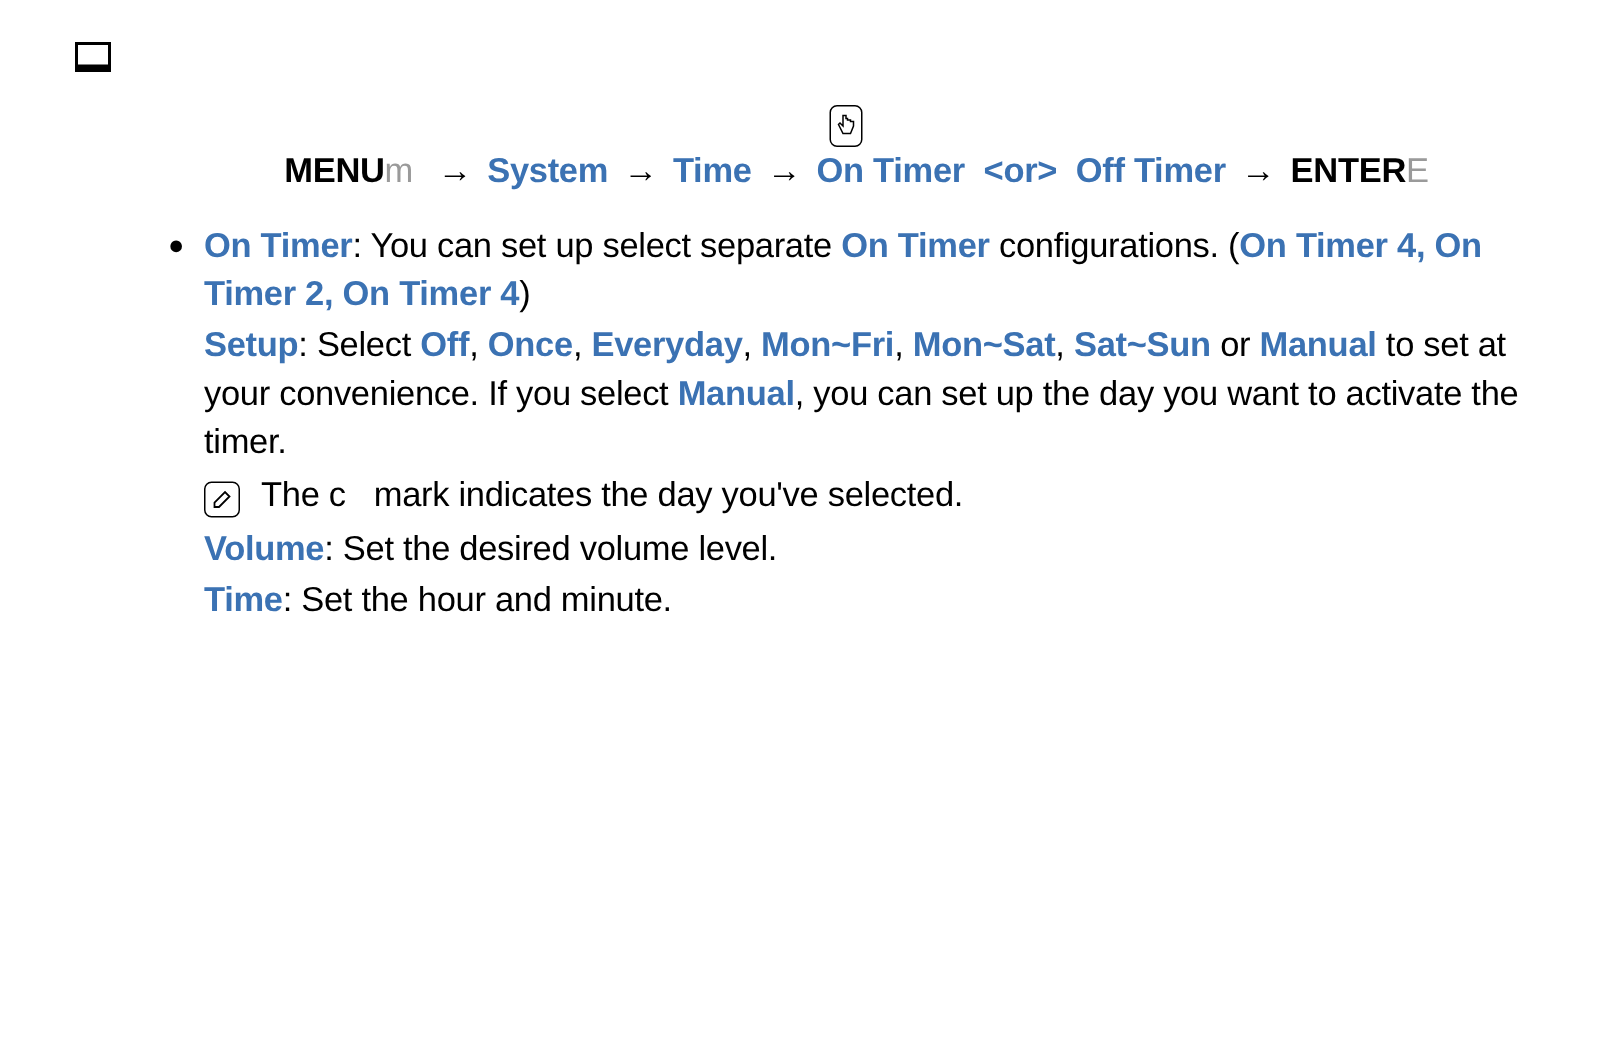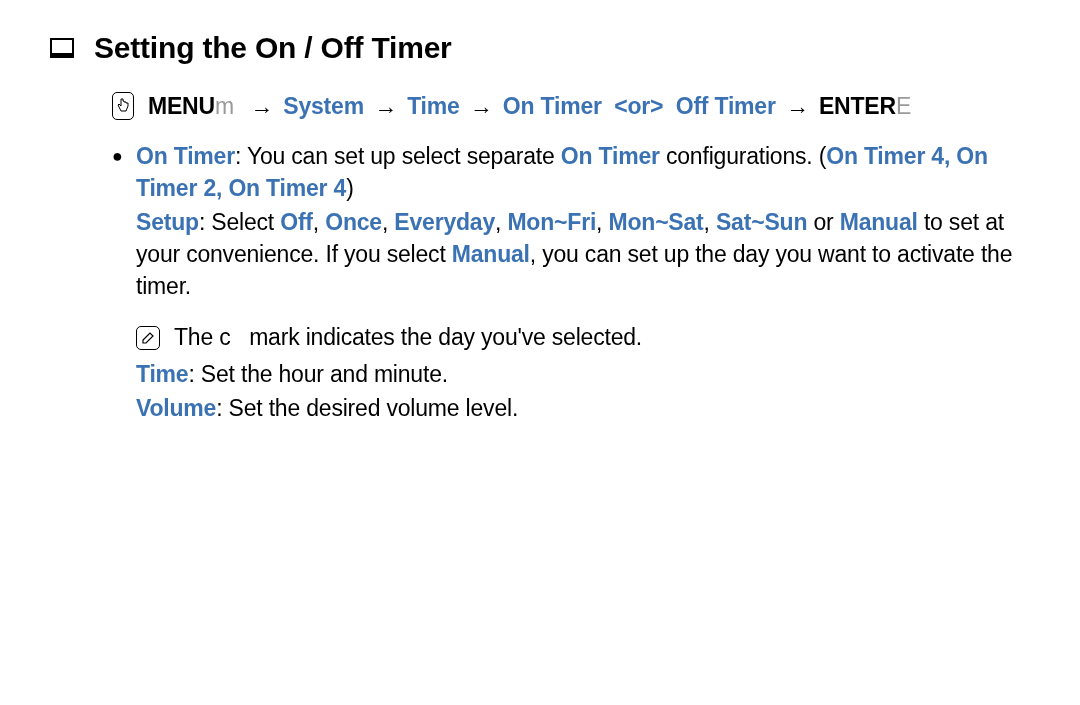--- a/index.html
+++ b/index.html
@@ -30,20 +30,21 @@
     .heading-text {
       font-size: 30px;
       font-weight: bold;
     }
     .nav-row {
       display: flex;
       align-items: center;
       margin-left: 62px;
       margin-bottom: 18px;
       font-size: 23px;
+      flex-direction: column;
     }
     .touch-icon {
       width: 22px;
       height: 28px;
       border: 1.5px solid #000;
       border-radius: 5px;
       margin-right: 14px;
       flex-shrink: 0;
       position: relative;
       display: flex;
@@ -68,42 +69,41 @@
     }
     .bullet-content {
       flex: 1;
     }
     .bullet-content p {
       margin-bottom: 2px;
       line-height: 1.4;
     }
     .note-row {
       display: flex;
-      align-items: center;
-      margin-top: 20px;
+      align-items: flex-end;
+      margin-top: 4px;
       margin-bottom: 4px;
     }
     .note-icon {
       width: 24px;
       height: 24px;
       border: 1.5px solid #000;
       border-radius: 5px;
       margin-right: 14px;
       flex-shrink: 0;
       display: flex;
       align-items: center;
       justify-content: center;
     }
   </style>
 </head>
 <body>
 
 <div class="heading-row">
   <div class="heading-icon"></div>
-  <div class="heading-text">Setting the On / Off Timer</div>
 </div>
 
 <div class="nav-row">
   <div class="touch-icon">
     <svg width="14" height="18" viewBox="0 0 14 18">
       <path d="M5 2 L5 9 L3 7 L2 8 L5 14 L10 14 L12 9 L12 6 L10 6 L10 5 L8 5 L8 4 L7 4 L7 2 Z" fill="none" stroke="#000" stroke-width="1"></path>
     </svg>
   </div>
   <span>
     <span class="bold">MENU</span><span class="gray">m</span>&nbsp;
@@ -133,19 +133,19 @@
       <div class="note-icon">
         <svg width="16" height="16" viewBox="0 0 16 16">
           <path d="M3 13 L3 10 L10 3 L13 6 L6 13 Z" fill="none" stroke="#000" stroke-width="1.2"></path>
         </svg>
       </div>
       <span>
         <span>The </span><span>c</span>&nbsp;&nbsp;<span> mark indicates the day you've selected.</span>
       </span>
     </div>
     <p>
-      <span class="blue bold">Time</span><span>: Set the hour and minute.</span>
+      <span class="blue bold">Volume</span><span>: Set the desired volume level.</span>
     </p>
     <p>
-      <span class="blue bold">Volume</span><span>: Set the desired volume level.</span>
+      <span class="blue bold">Time</span><span>: Set the hour and minute.</span>
     </p>
   </div>
 </div>
 
 </body></html>

